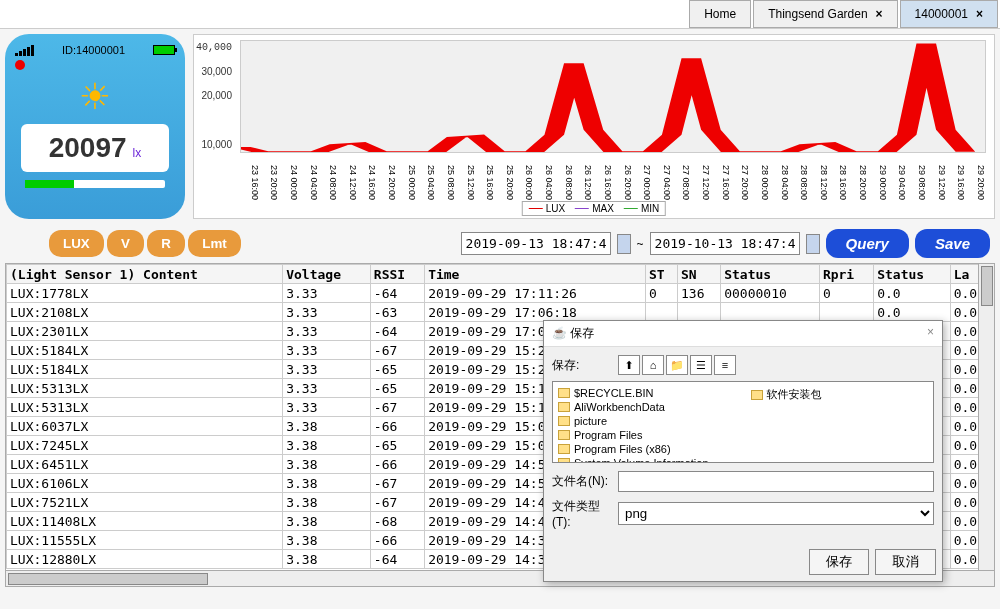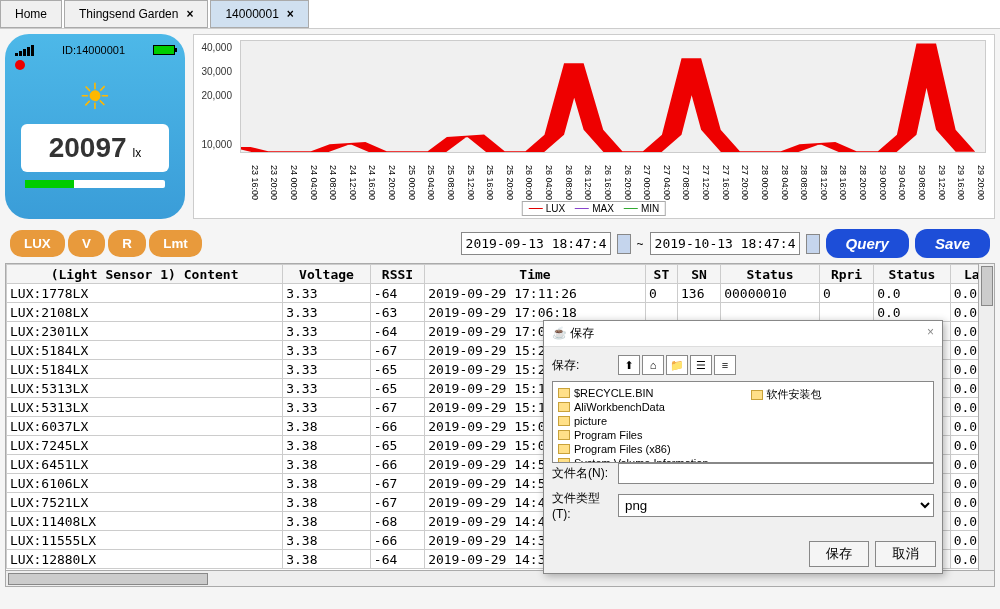--- a/index.html
+++ b/index.html
@@ -1,55 +1,55 @@
 <!DOCTYPE html>
 <html><head>
 <meta charset="utf-8">
 <style>
 * { box-sizing: border-box; margin: 0; padding: 0; }
 body { font-family: Arial, sans-serif; font-size: 12px; background: #f5f5f5; width: 1000px; height: 609px; overflow: hidden; }
-.tabs { display: flex; background: #fff; border-bottom: 1px solid #ccc; }
+.tabs { display: flex; background: #fff; border-bottom: 1px solid #ccc; justify-content: flex-end; }
 .tab { padding: 6px 14px; border: 1px solid #aaa; background: #f0f0f0; margin-right: 2px; display: flex; align-items: center; cursor: pointer; }
 .tab.active { background: #d0e0f0; }
 .tab-close { margin-left: 8px; font-weight: bold; }
 .top-panel { display: flex; padding: 5px; gap: 8px; }
 .sensor-card { width: 180px; height: 185px; border-radius: 24px; background: linear-gradient(#4db8e8,#3a9dd8); padding: 10px; color: #000; position: relative; }
 .sensor-top { display: flex; justify-content: space-between; align-items: center; font-size: 11px; color: #000; }
 .signal-bars { display: inline-flex; align-items: flex-end; gap: 1px; }
 .signal-bars span { width: 3px; background: #000; }
 .battery { width: 22px; height: 10px; border: 1px solid #000; background: #0c0; position: relative; }
 .battery::after { content:''; position:absolute; right:-3px; top:2px; width:2px; height:4px; background:#000; }
 .red-dot { width: 10px; height: 10px; background: #e00; border-radius: 50%; margin-top: 4px; }
 .sun-icon { text-align: center; font-size: 36px; color: #ffb800; margin: 6px 0; }
 .sensor-value { background: #fff; border-radius: 6px; padding: 8px; text-align: center; margin: 4px 6px; }
 .sensor-value .num { font-size: 28px; font-weight: bold; color: #333; }
-.sensor-value .unit { font-size: 12px; color: #000000; margin-left: 6px; }
+.sensor-value .unit { font-size: 12px; color: #6d28d9; margin-left: 6px; }
 .progress-bar { height: 8px; background: #fff; margin: 8px 10px 0; border-radius: 2px; }
 .progress-bar-fill { height: 100%; width: 35%; background: #0c0; }
 .chart-area { flex: 1; height: 185px; background: #fff; border: 1px solid #ccc; position: relative; }
 .chart-yaxis { position: absolute; left: 0; top: 0; bottom: 30px; width: 40px; }
 .chart-yaxis div { position: absolute; right: 2px; font-size: 10px; color: #333; transform: translateY(-50%); }
 .chart-plot { position: absolute; left: 46px; right: 8px; top: 5px; bottom: 65px; background: #f0f0f0; border: 1px solid #ccc; }
 .chart-line { stroke: #e00; stroke-width: 1; fill: none; }
 .chart-xaxis { position: absolute; left: 46px; right: 8px; bottom: 18px; height: 48px; display: flex; }
 .chart-xaxis span { flex: 1; font-size: 9px; writing-mode: vertical-rl; text-align: right; }
 .chart-legend { position: absolute; bottom: 2px; left: 50%; transform: translateX(-50%); border: 1px solid #aaa; padding: 1px 6px; font-size: 10px; display: flex; gap: 10px; }
 .legend-item { display: flex; align-items: center; gap: 3px; }
 .legend-swatch { width: 14px; height: 1px; }
-.controls { display: flex; align-items: center; padding: 5px 10px; gap: 6px; }
+.controls { display: flex; align-items: center; padding: 5px 10px; gap: 6px; margin-left: 39px; }
 .btn { border: none; border-radius: 12px; padding: 6px 14px; font-weight: bold; color: #fff; cursor: pointer; }
 .btn-orange { background: #e89a3c; }
 .btn-blue { background: #1d4ed8; font-style: italic; font-size: 15px; padding: 6px 20px; }
 .spacer { flex: 1; }
 .date-input { border: 1px solid #888; padding: 3px 4px; font-family: monospace; font-size: 13px; background: #fff; }
 .date-btn { width: 14px; height: 20px; background: #c5d5ed; border: 1px solid #888; }
 .table-wrap { margin: 0 5px; border: 1px solid #aaa; height: 324px; overflow: hidden; position: relative; background: #fff; }
 table { width: 100%; border-collapse: collapse; font: 13px monospace; }
 th, td { border: 1px solid #ccc; padding: 1px 3px; text-align: left; white-space: nowrap; height: 19px;}
-th { background: #f5f5f5; text-align: center; font-weight: bold; }
+th { background: #f5f5f5; text-align: left; font-weight: bold; }
 .hscroll { position: absolute; bottom: 0; left: 0; right: 0; height: 16px; background: #eee; border-top: 1px solid #aaa; }
 .hscroll-thumb { position: absolute; left: 2px; top: 2px; height: 12px; width: 200px; background: #ccc; border: 1px solid #888; }
 .vscroll { position: absolute; top: 0; bottom: 16px; right: 0; width: 16px; background: #eee; border-left: 1px solid #aaa; }
 .vscroll-thumb { position: absolute; top: 2px; left: 2px; width: 12px; height: 40px; background: #ccc; border: 1px solid #888; }
 .dialog { position: absolute; left: 543px; top: 320px; width: 400px; background: #f0f0f0; border: 1px solid #888; box-shadow: 2px 2px 8px rgba(0,0,0,.3); font-size: 12px; }
 .dialog-title { padding: 4px 8px; display: flex; justify-content: space-between; background: #fff; border-bottom: 1px solid #ddd; }
 .dialog-body { padding: 8px; }
 .dialog-row { display: flex; align-items: center; gap: 6px; margin-bottom: 6px; }
 .dialog-row label { width: 60px; }
 .dialog-row select, .dialog-row input { flex: 1; border: 1px solid #888; padding: 2px; background: #fff; }
@@ -99,21 +99,21 @@
     <div class="progress-bar">
         <div class="progress-bar-fill"></div>
       </div>
   </div>
 
   <div class="chart-area">
     <div class="chart-yaxis" id="chart-yaxis">
         <div style="top: 54.4444%; margin-top: 26px;">10,000</div>
         <div style="top: 38.8889%;">20,000</div>
         <div style="top: 23.3333%;">30,000</div>
-        <div style="top: 7.77778%;">40,000</div>
+        <div style="top: 7.77778%; font-family: Liberation Mono, monospace;">40,000</div>
       </div>
     <div class="chart-plot"><svg id="chart-svg" width="100%" height="100%" preserveAspectRatio="none" viewBox="0 0 38 100">
           <path d="M0 95.55555555555556 L1 99.77777777777777 L2 99.77777777777777 L3 99.77777777777777 L4 99.77777777777777 L5 93.33333333333333 L6 92.22222222222223 L7 99.77777777777777 L8 99.77777777777777 L9 99.77777777777777 L10 99.77777777777777 L11 86.66666666666667 L12 85.55555555555556 L13 99.77777777777777 L14 99.77777777777777 L15 99.77777777777777 L16 84.44444444444444 L17 20 L18 80 L19 99.77777777777777 L20 99.77777777777777 L21 99.77777777777777 L22 84.44444444444444 L23 15.555555555555557 L24 80 L25 99.77777777777777 L26 99.77777777777777 L27 99.77777777777777 L28 99.77777777777777 L29 93.33333333333333 L30 92.22222222222223 L31 99.77777777777777 L32 99.77777777777777 L33 99.77777777777777 L34 84.44444444444444 L35 2.2222222222222285 L36 80 L37 99.77777777777777 " class="chart-line"></path>
         </svg></div>
     <div class="chart-xaxis" id="chart-xaxis">
         <span>23 16:00</span>
         <span>23 20:00</span>
         <span>24 00:00</span>
         <span>24 04:00</span>
         <span>24 08:00</span>
@@ -432,21 +432,21 @@
             </div>
           </div>
         <div id="file-col2">
             <div class="file-item">
               <span class="folder-icon"></span>
               <span>软件安装包</span>
             </div>
           </div>
       </div>
     </div>
-    <div class="dialog-row" style="margin-top:0">
+    <div class="dialog-row" style="margin-top:8px">
       <label>文件名(N):</label>
       <input value="" style="">
     </div>
     <div class="dialog-row">
       <label>文件类型(T):</label>
       <select><option>png</option></select>
     </div>
   </div>
   <div class="dialog-footer">
     <button class="dlg-btn">保存</button>

